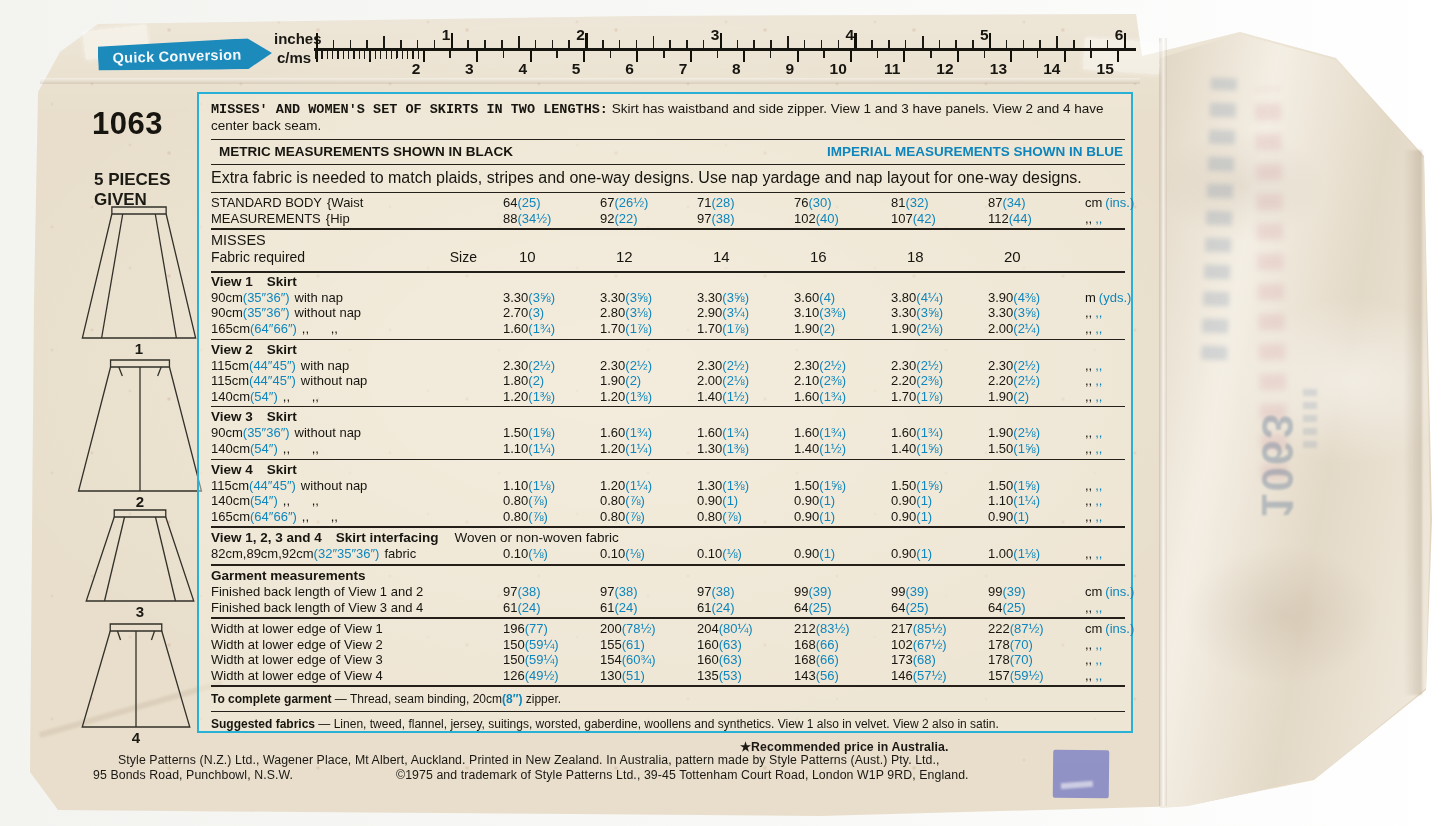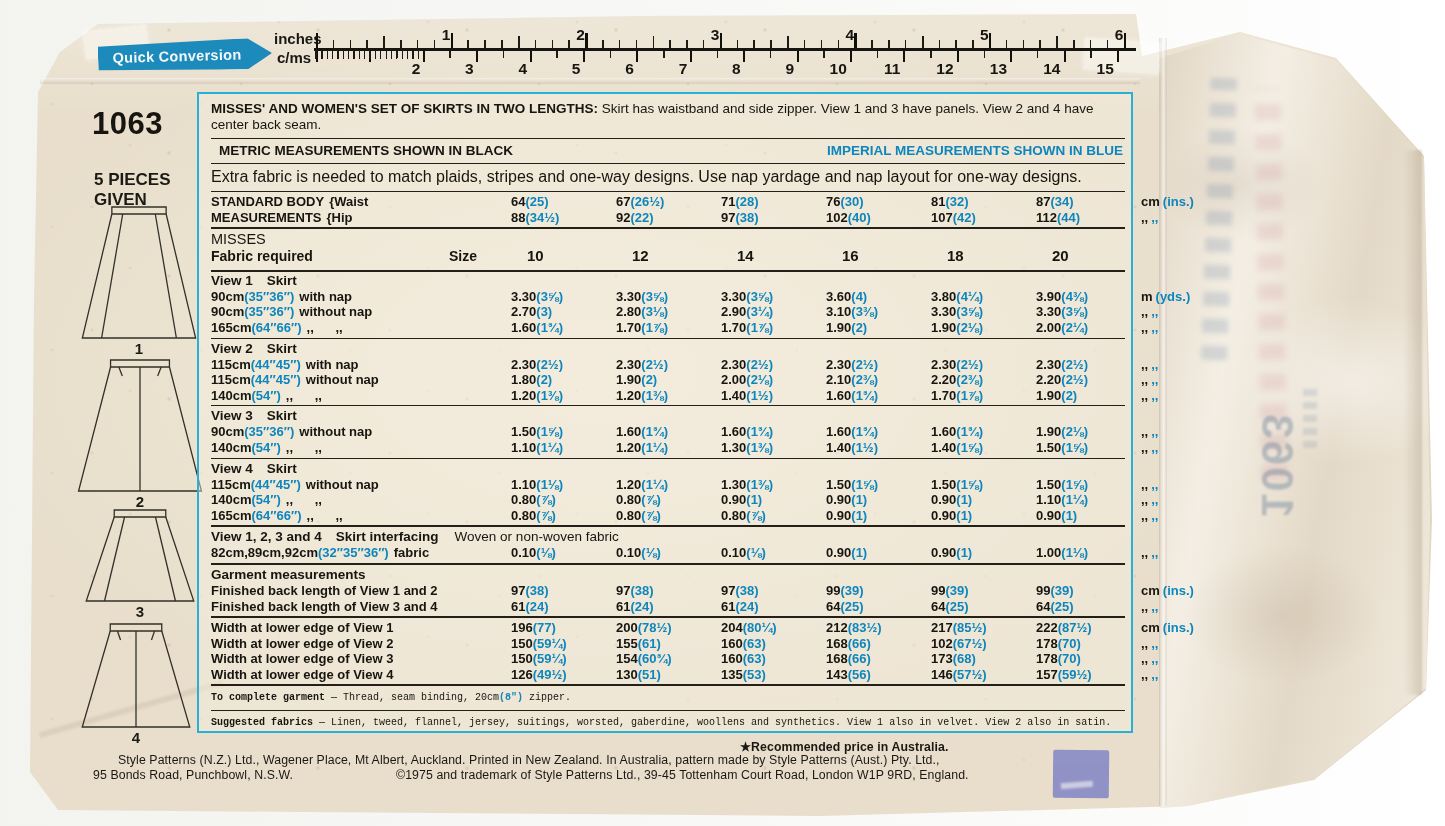--- a/index.html
+++ b/index.html
@@ -57,39 +57,39 @@
   .pieces{position:absolute;left:94px;top:170px;font-size:17px;font-weight:bold;color:#1c1a14;line-height:20px;}
   .skirt-host{position:absolute;}
   .skirt-host svg{display:block;}
   .dnum{position:absolute;left:0;right:0;bottom:0;text-align:center;font-size:15px;font-weight:bold;color:#1c1a14;}
   
   .panel{position:absolute;left:197px;top:92px;width:936px;height:641px;box-sizing:border-box;
     border:2px solid #29b0d6;background:rgba(247,239,225,.45);padding:7px 6px 0 12px;color:#17150f;}
   .rule{border-top:1.6px solid #241f18;margin:2px 0;}
   .rule.r2{border-top-width:2.4px;}
   .p-title{font-size:13.5px;line-height:16px;padding-bottom:3px;}
-  .p-title b{font-weight:bold;}
+  .p-title b{font-weight:bold;font-family:Liberation Mono, monospace;}
   .mi-row{display:flex;justify-content:space-between;font-size:13.5px;font-weight:bold;padding:2px 2px 3px 8px;}
   .mi-row .imp{color:#0e86bd;}
   .p-extra{font-size:16px;padding:2px 0 3px;}
-  .trow{display:grid;grid-template-columns:292px 97px 97px 97px 97px 97px 97px 1fr;align-items:baseline;line-height:15.6px;font-size:13px;font-weight:bold;white-space:nowrap;gap:8px;}
+  .trow{display:grid;grid-template-columns:292px 97px 97px 97px 97px 97px 97px 1fr;align-items:baseline;line-height:15.6px;font-size:13px;font-weight:normal;white-space:nowrap;}
   .tlabel{padding-right:4px;}
   .mk{color:#17150f;}
   .mi{color:#0e86bd;}
   .lpad{margin-left:5px;white-space:pre;}
   .tunit .mk{margin-right:3px;}
   .misses-t{font-size:14.5px;font-weight:normal;margin-top:2px;line-height:16px;}
   .sizes-row{margin:1px 0 2px;}
   .sizes-row .tlabel{display:flex;justify-content:space-between;font-size:14px;padding-right:26px;}
   .szn{font-size:15px;padding-left:16px;}
   .misses-block{border-bottom:2px solid #241f18;padding-bottom:3px;}
   .sect-title{font-size:13.5px;font-weight:bold;line-height:16px;margin-top:1px;}
   .sect-title .t2{margin-left:14px;}
   .sect-title .tnote{font-weight:normal;margin-left:16px;}
-  .p-line{font-size:10px;line-height:16px;padding:2px 0;font-family:Liberation Mono, monospace;}
+  .p-line{font-size:12px;line-height:16px;padding:2px 0;}
   .p-line b{font-weight:bold;}
   
   .ftr{position:absolute;font-size:12.3px;color:#1b1814;letter-spacing:.1px;}
   .f-star{left:740px;top:740px;font-weight:bold;}
   .f-l1{left:118px;top:753px;}
   .f-l2a{left:93px;top:768px;}
   .f-l2b{left:396px;top:768px;}
   
   .stamp{position:absolute;left:1053px;top:750px;width:56px;height:48px;background:#898bc5;opacity:.92;transform:rotate(.6deg);border-radius:2px;}
   .stamp i{position:absolute;left:8px;top:32px;width:32px;height:6px;background:rgba(255,255,255,.55);transform:rotate(-5deg);filter:blur(1px);}

